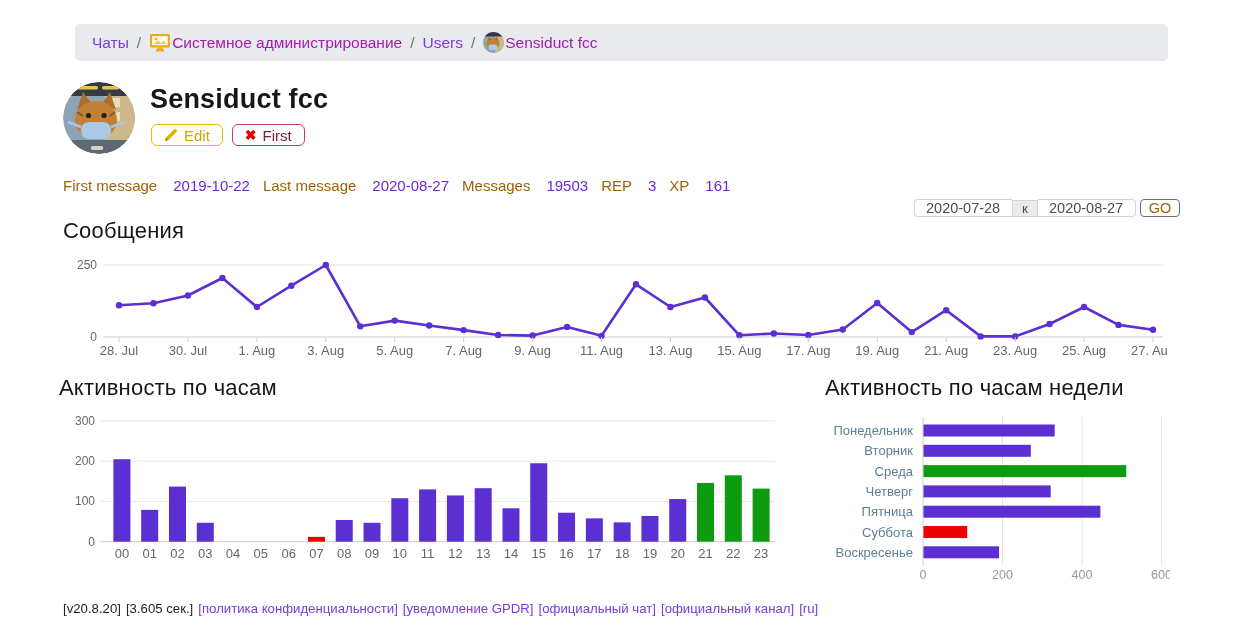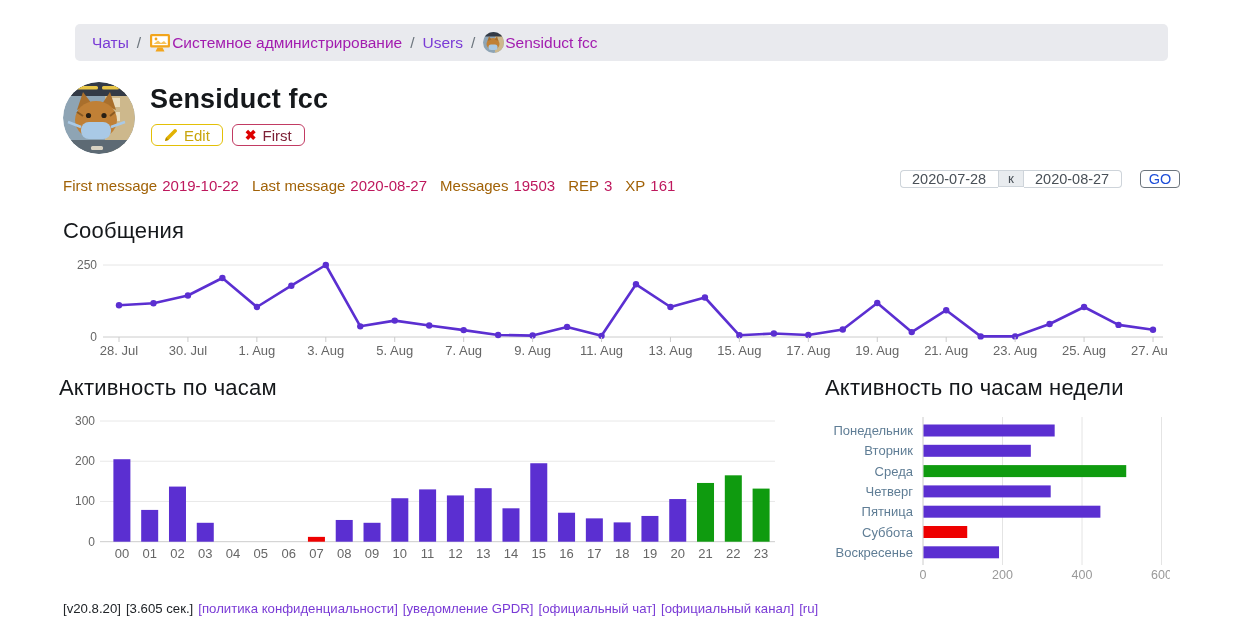--- a/index.html
+++ b/index.html
@@ -21,31 +21,31 @@
   .btn-row { left:151px; top:124px; display:flex; gap:9px; }
   .btn { display:inline-flex; align-items:center; gap:6px; height:22px; padding:0 12px;
     border-radius:6px; background:#fff; font-size:15px; cursor:pointer; }
   .btn-edit { border:1px solid #e3c007; color:#c9a50c; }
   .btn-delete { border:1px solid #c23b63; color:#7d2036; }
   .x-glyph { color:#dd0000; font-weight:700; font-size:14px; }
 
   
   .stats-line { left:63px; top:177px; font-size:15px; display:flex; gap:13px; }
   .stat-label { color:#a16207; }
-  .stat-value { color:#be185d; margin-left:5px; }
-
-  
-  .range-group { top:170px; right:62px; display:flex; align-items:flex-start; height:47px; font-size:14.5px; }
+  .stat-value { color:#6d28d9; margin-left:16px; }
+
+  
+  .range-group { top:170px; right:62px; display:flex; align-items:flex-end; height:47px; font-size:14.5px; }
   .range-input { width:98px; border:1px solid #ced4da; padding:0 11px; color:#495057;
     font-size:14.5px; font-family:inherit; background:#fff; outline:none; }
   .range-from { border-radius:4px 0 0 4px; border-right:0; }
   .range-to { border-radius:0 4px 4px 0; border-left:0; }
   .range-sep { width:26px; background:#e9ecef; border:1px solid #ced4da; color:#495057;
     display:flex; align-items:center; justify-content:center; font-size:13.5px; }
-  .btn-go { margin-left:18px; width:40px; border:1px solid #6c757d; color:#1d4ed8; background:#fff;
+  .btn-go { margin-left:4px; width:40px; border:1px solid #6c757d; color:#a16207; background:#fff;
     border-radius:4px; font-size:14.5px; font-family:inherit; cursor:pointer; }
 
   
   .h-section { font-size:22px; font-weight:400; color:#15181b; letter-spacing:.2px; }
 
   svg text { font-family:"Liberation Sans","DejaVu Sans",sans-serif; }
 
   
   .footer { left:63px; top:601px; font-size:13.2px; display:flex; flex-wrap:nowrap; gap:5px; white-space:nowrap; }
   .f-plain { color:#212529; }

